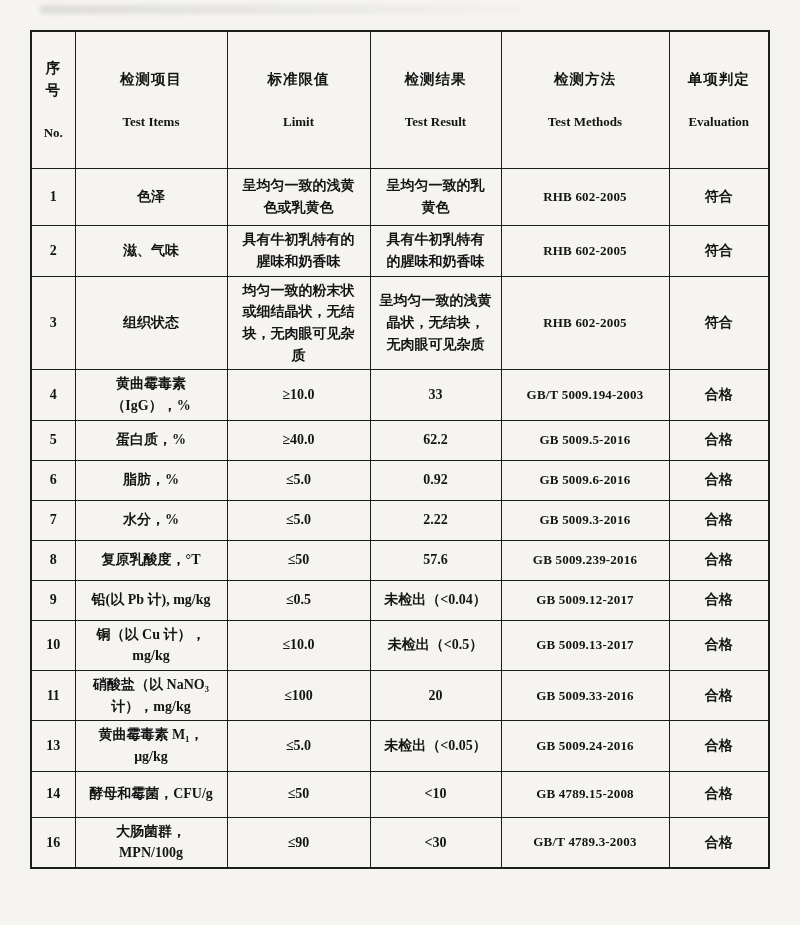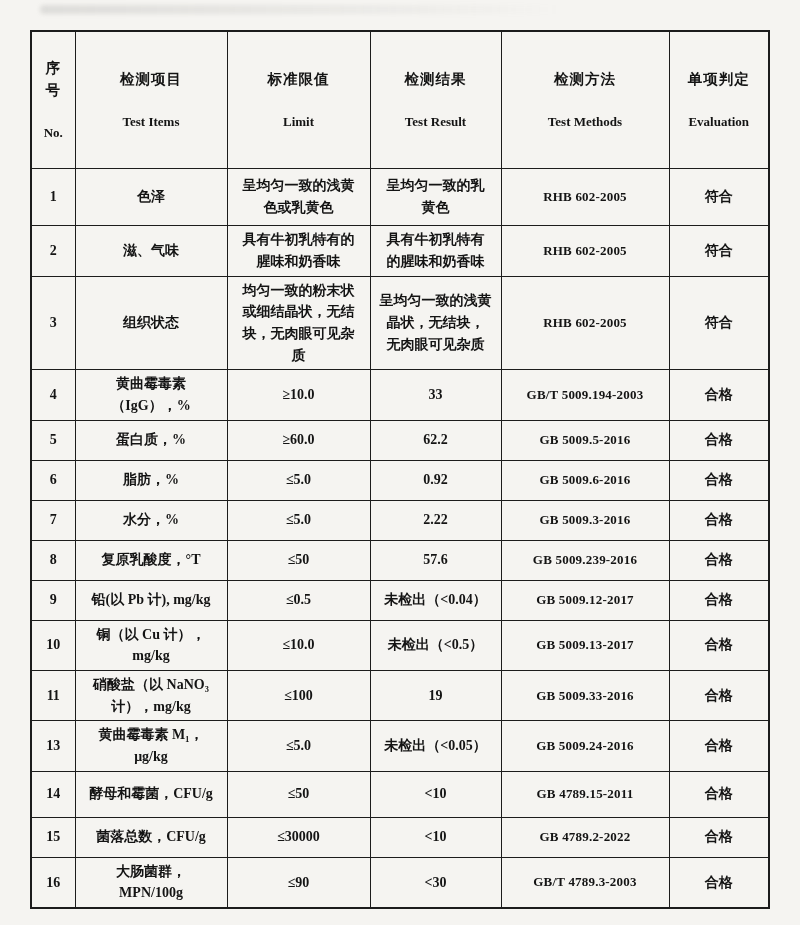--- a/index.html
+++ b/index.html
@@ -151,21 +151,21 @@
 （IgG），%</td>
     <td class="c-limit">≥10.0</td>
     <td class="c-result">33</td>
     <td class="c-method">GB/T 5009.194-2003</td>
     <td class="c-eval">合格</td>
   </tr>
 
   <tr>
     <td class="c-no">5</td>
     <td class="c-item">蛋白质，%</td>
-    <td class="c-limit">≥60.0</td>
+    <td class="c-limit">≥40.0</td>
     <td class="c-result">62.2</td>
     <td class="c-method">GB 5009.5-2016</td>
     <td class="c-eval">合格</td>
   </tr>
 
   <tr>
     <td class="c-no">6</td>
     <td class="c-item">脂肪，%</td>
     <td class="c-limit">≤5.0</td>
     <td class="c-result">0.92</td>
@@ -208,53 +208,45 @@
     <td class="c-result">未检出（&lt;0.5）</td>
     <td class="c-method">GB 5009.13-2017</td>
     <td class="c-eval">合格</td>
   </tr>
 
   <tr>
     <td class="c-no">11</td>
     <td class="c-item">硝酸盐（以 NaNO₃
 计），mg/kg</td>
     <td class="c-limit">≤100</td>
-    <td class="c-result">19</td>
+    <td class="c-result">20</td>
     <td class="c-method">GB 5009.33-2016</td>
     <td class="c-eval">合格</td>
   </tr>
 
 
   <tr>
     <td class="c-no">13</td>
     <td class="c-item">黄曲霉毒素 M₁，
 μg/kg</td>
     <td class="c-limit">≤5.0</td>
     <td class="c-result">未检出（&lt;0.05）</td>
     <td class="c-method">GB 5009.24-2016</td>
     <td class="c-eval">合格</td>
   </tr>
 
   <tr>
     <td class="c-no">14</td>
     <td class="c-item">酵母和霉菌，CFU/g</td>
     <td class="c-limit">≤50</td>
     <td class="c-result">&lt;10</td>
-    <td class="c-method">GB 4789.15-2011</td>
-    <td class="c-eval">合格</td>
-  </tr>
-
-  <tr>
-    <td class="c-no">15</td>
-    <td class="c-item">菌落总数，CFU/g</td>
-    <td class="c-limit">≤30000</td>
-    <td class="c-result">&lt;10</td>
-    <td class="c-method">GB 4789.2-2022</td>
-    <td class="c-eval">合格</td>
-  </tr>
+    <td class="c-method">GB 4789.15-2008</td>
+    <td class="c-eval">合格</td>
+  </tr>
+
 
   <tr>
     <td class="c-no">16</td>
     <td class="c-item">大肠菌群，
 MPN/100g</td>
     <td class="c-limit">≤90</td>
     <td class="c-result">&lt;30</td>
     <td class="c-method">GB/T 4789.3-2003</td>
     <td class="c-eval">合格</td>
   </tr>

